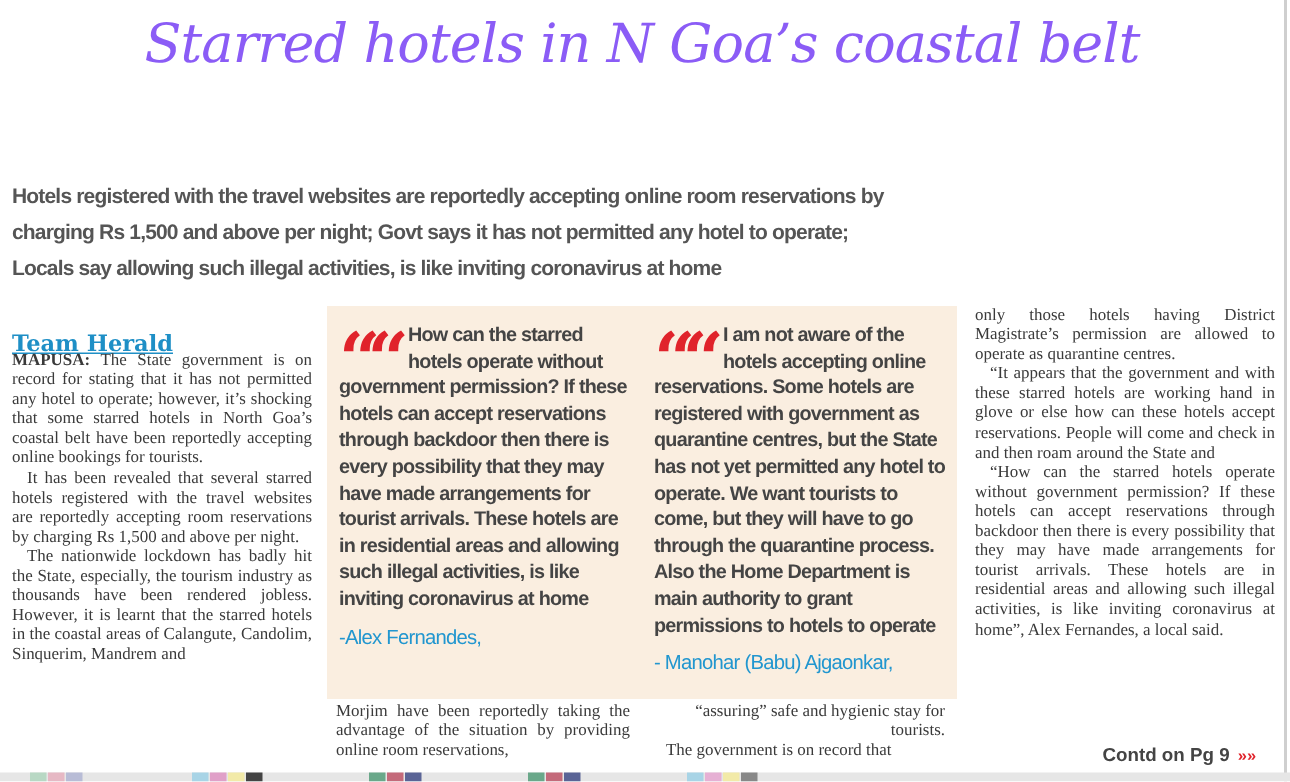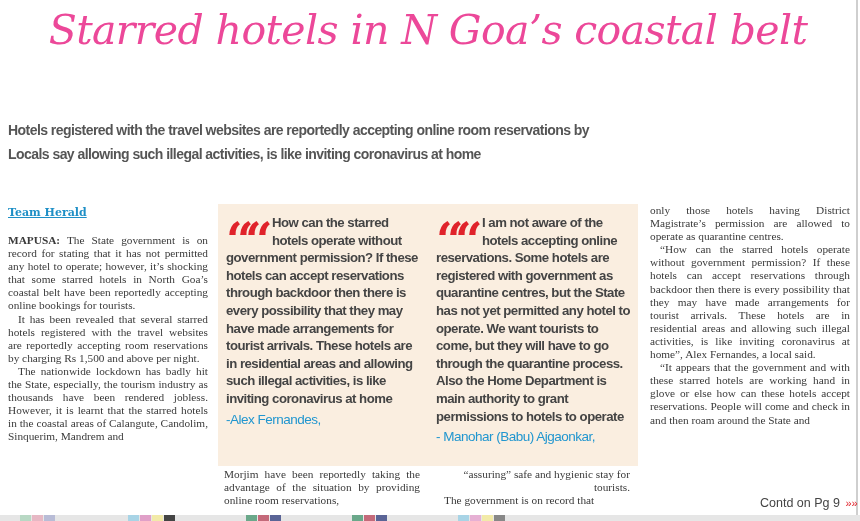--- a/index.html
+++ b/index.html
@@ -4,37 +4,37 @@
 <style>
   * { box-sizing: border-box; margin: 0; padding: 0; }
   html, body { width: 860px; height: 521px; overflow: hidden; background: #ffffff; }
   body { position: relative; font-family: "DejaVu Serif", serif; color: #2b2b2b; }
 
   .headline {
     position: absolute; left: 0; top: 6px; width: 856px;
     text-align: center;
     font-family: "DejaVu Serif", serif;
     font-style: italic; font-weight: normal;
-    color: #ec4899;
-    font-size: 41px; line-height: 48px; letter-spacing: -0.6px;
+    color: #8b5cf6;
+    font-size: 36px; line-height: 48px; letter-spacing: -0.6px;
   }
   .headline .line { display: block; white-space: nowrap; }
 
   .right-rule { position: absolute; left: 856px; top: 0; width: 2px; height: 521px; background: #cfcfcf; }
 
   .deck {
     position: absolute; left: 8px; top: 118px; width: 845px;
     font-family: "Liberation Sans", sans-serif; font-weight: bold;
     color: #555555; font-size: 14px; line-height: 24px; letter-spacing: -0.55px;
   }
   .deck .line { display: block; white-space: nowrap; }
 
   .byline {
-    position: absolute; left: 8px; top: 206px;
-    font-family: "DejaVu Serif", serif; font-weight: bold; font-size: 11px;
+    position: absolute; left: 8px; top: 220px;
+    font-family: "DejaVu Serif", serif; font-weight: bold; font-size: 15px;
     color: #1e8fc6; text-decoration: underline;
   }
 
   .col {
     position: absolute;
     font-family: "Liberation Serif", serif;
     font-size: 11.3px; line-height: 13.1px; color: #3a3a3a;
     text-align: justify;
   }
   .col p { margin: 0; }
@@ -60,46 +60,47 @@
     float: left; width: 42px; height: 26px; margin: 2px 4px 0 0; position: relative;
   }
   .quote .qmark span {
     position: absolute; top: 0; width: 19px; height: 26px;
     font-family: "DejaVu Serif", serif; font-size: 48px; line-height: 48px;
     color: #e0232b; font-weight: bold;
   }
   .quote .qmark span:first-child { left: 0; }
   .quote .qmark span:last-child { left: 19px; }
   .quote .attrib {
-    display: block; color: #2196cf; font-weight: normal; font-size: 13.5px; line-height: 16px; margin-top: 4px;
+    display: block; color: #2196cf; font-weight: normal; font-size: 13.5px; line-height: 16px; margin-top: 9px;
   }
   .quote .role {
     display: block; color: #2196cf; font-weight: normal; font-style: italic; font-size: 10.5px; line-height: 12px;
   }
 
   .contd {
     position: absolute; left: 735px; top: 496px;
-    font-family: "Liberation Sans", sans-serif; font-weight: normal; font-size: 12.5px; color: #444; margin-left: 25px;
+    font-family: "Liberation Sans", sans-serif; font-weight: bold; font-size: 12.5px; color: #444;
   }
   .contd .arrow { color: #e0232b; font-size: 11px; margin-left: 2px; }
 
   .color-strip { position: absolute; left: 0; top: 515px; width: 860px; height: 6px; background: #e6e6e6; }
   .swatch { position: absolute; top: 0; width: 11px; height: 6px; }
 </style>
 </head>
 <body>
 
 <div class="right-rule"></div>
 
 <h1 class="headline">
   <span class="line">Starred hotels in N Goa’s coastal belt</span>
 </h1>
 
 <div class="deck">
   <span class="line">Hotels registered with the travel websites are reportedly accepting online room reservations by</span>
+  <span class="line">charging Rs 1,500 and above per night; Govt says it has not permitted any hotel to operate;</span>
   <span class="line">Locals say allowing such illegal activities, is like inviting coronavirus at home</span>
 </div>
 
 <div class="byline">Team Herald</div>
 
 <div class="col col-1">
   <p><span class="dateline">MAPUSA:</span><span> The State government is on record for stating that it has not permitted any hotel to operate; however, it’s shocking that some starred hotels in North Goa’s coastal belt have been reportedly accepting online bookings for tourists.</span></p>
   <p class="indent">It has been revealed that several starred hotels registered with the travel websites are reportedly accepting room reservations by charging Rs 1,500 and above per night.</p>
   <p class="indent">The nationwide lockdown has badly hit the State, especially, the tourism industry as thousands have been rendered jobless. However, it is learnt that the starred hotels in the coastal areas of Calangute, Candolim, Sinquerim, Mandrem and</p>
 </div>
@@ -127,22 +128,22 @@
   <p>Morjim have been reportedly taking the advantage of the situation by providing online room reservations,</p>
 </div>
 
 <div class="col col-3b">
   <p style="text-align:right">“assuring” safe and hygienic stay for tourists.</p>
   <p class="indent">The government is on record that</p>
 </div>
 
 <div class="col col-4">
   <p>only those hotels having District Magistrate’s permission are allowed to operate as quarantine centres.</p>
+  <p class="indent">“It appears that the government and with these starred hotels are working hand in glove or else how can these hotels accept reservations. People will come and check in and then roam around the State and</p>
   <p class="indent">“How can the starred hotels operate without government permission? If these hotels can accept reservations through backdoor then there is every possibility that they may have made arrangements for tourist arrivals. These hotels are in residential areas and allowing such illegal activities, is like inviting coronavirus at home”, Alex Fernandes, a local said.</p>
-  <p class="indent">“It appears that the government and with these starred hotels are working hand in glove or else how can these hotels accept reservations. People will come and check in and then roam around the State and</p>
 </div>
 
 <div class="contd">
   <span>Contd on Pg 9</span>
   <span class="arrow">»»</span>
 </div>
 
 <div class="color-strip">
   <div class="swatch" style="left:20px;background:#b8d8c4"></div>
   <div class="swatch" style="left:32px;background:#e6b8c4"></div>

